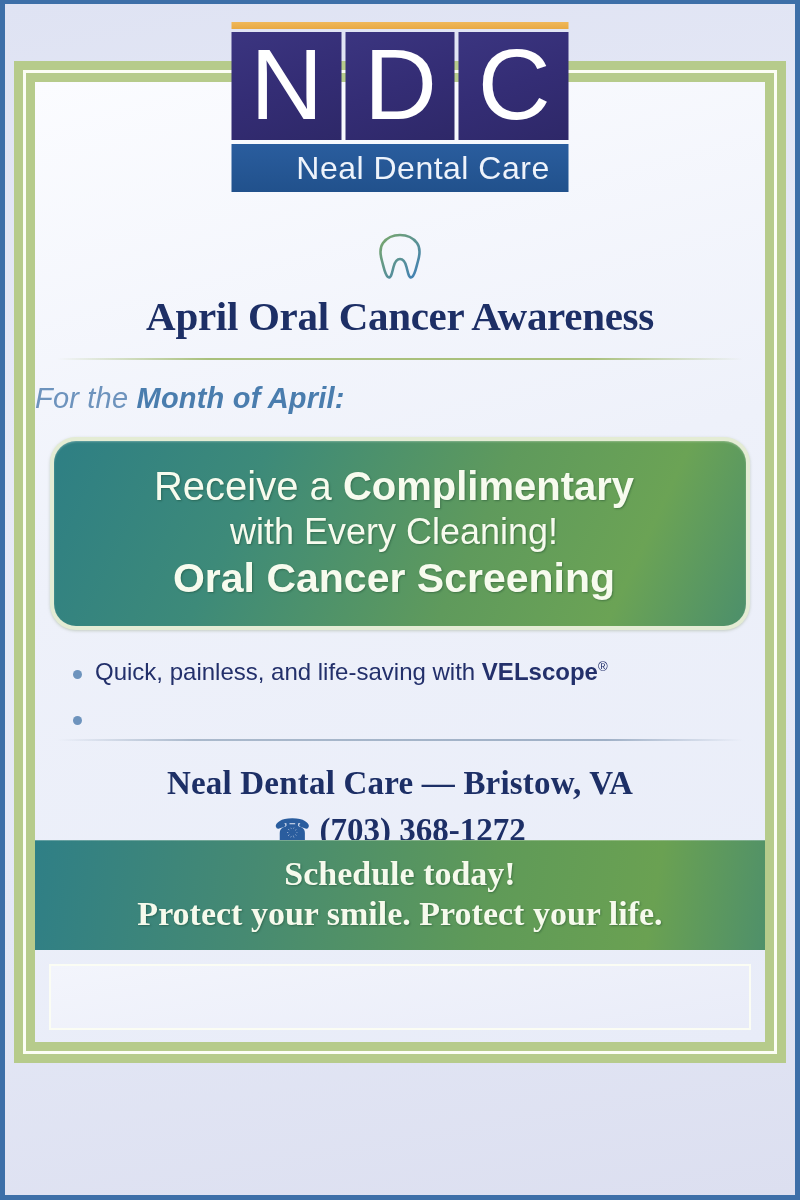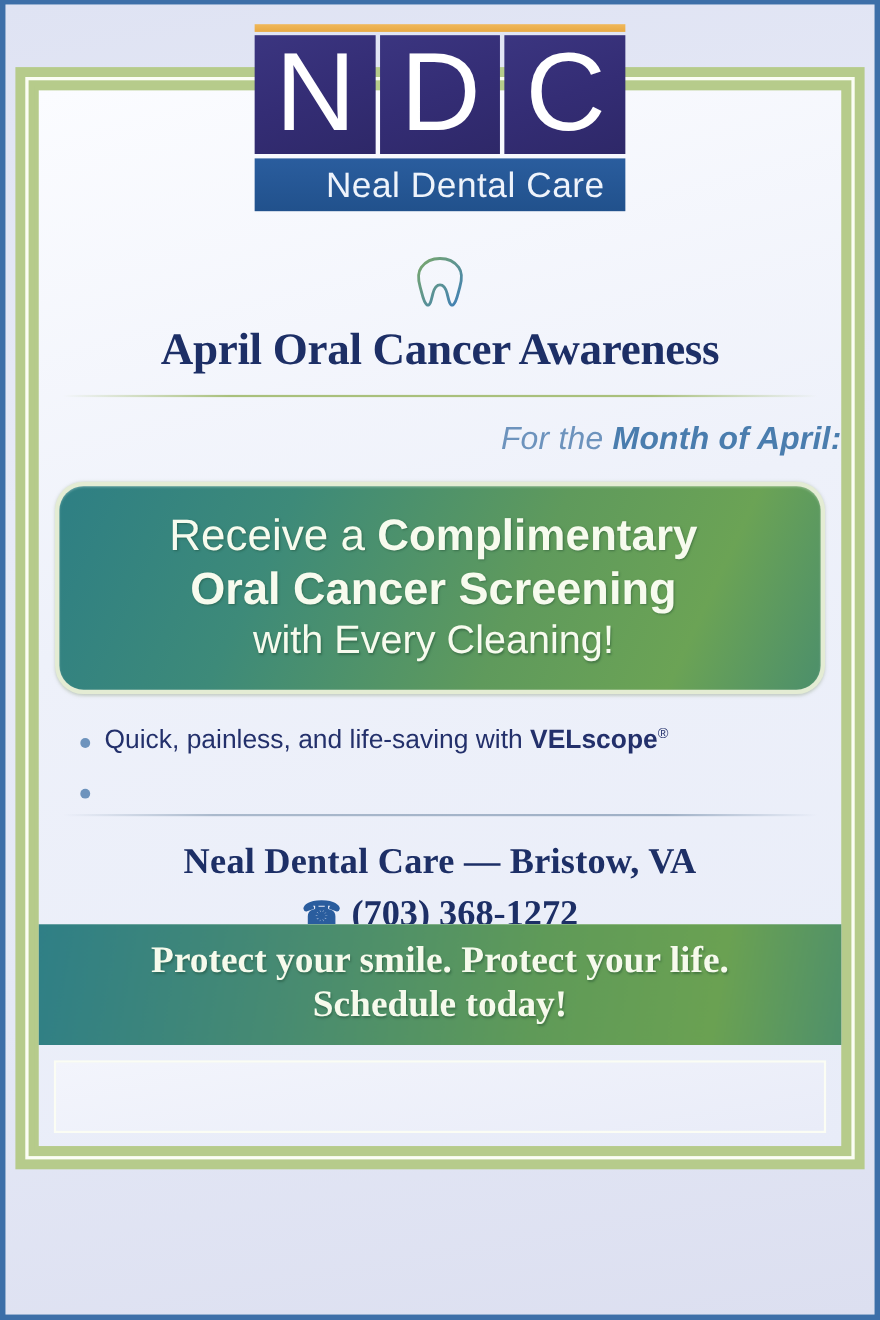--- a/index.html
+++ b/index.html
@@ -121,21 +121,21 @@
   }
 
   .divider-green {
     height: 2px;
     margin: 18px 22px 0 22px;
     background: linear-gradient(90deg, rgba(182,203,139,0) 0%, #a9c07c 22%, #a9c07c 78%, rgba(182,203,139,0) 100%);
   }
 
   .subtitle {
     margin-top: 22px;
-    text-align: right;
+    text-align: left;
     font-family: "Liberation Sans", sans-serif;
     font-size: 29px;
     font-style: italic;
     color: #6d93bd;
     letter-spacing: 0.2px;
   }
   .subtitle b {
     color: #4a7dae;
     font-weight: 700;
   }
@@ -286,22 +286,22 @@
 
           <div class="divider-green"></div>
 
           <div class="subtitle">
             <span>For the </span><b>Month of April:</b>
           </div>
 
           <div class="offer-banner-outer">
             <div class="offer-banner">
               <div class="offer-line offer-line-1"><span>Receive a </span><b>Complimentary</b></div>
+              <div class="offer-line offer-line-3">with Every Cleaning!</div>
               <div class="offer-line offer-line-2">Oral Cancer Screening</div>
-              <div class="offer-line offer-line-3">with Every Cleaning!</div>
             </div>
           </div>
 
           <div class="bullets">
 
             <div class="bullet-row">
               <span class="bullet-dot"></span>
               <span class="bullet-text"><span>Quick, painless, and life-saving with </span><b>VELscope</b><sup>®</sup></span>
             </div>
 
@@ -317,22 +317,22 @@
             <div class="practice-line">Neal Dental Care — Bristow, VA</div>
             <div class="phone-line">
               <span class="phone-icon">☎</span>
               <span>(703) 368-1272</span>
             </div>
           </div>
 
         </div>
 
         <div class="cta-bar">
+          <div class="cta-line">Schedule today!</div>
           <div class="cta-line">Protect your smile. Protect your life.</div>
-          <div class="cta-line">Schedule today!</div>
         </div>
 
         <div class="footer-panel"></div>
 
       </div>
     </div>
   </div>
 
   <div class="logo-wrap">
     <div class="logo-accent-bar"></div>

